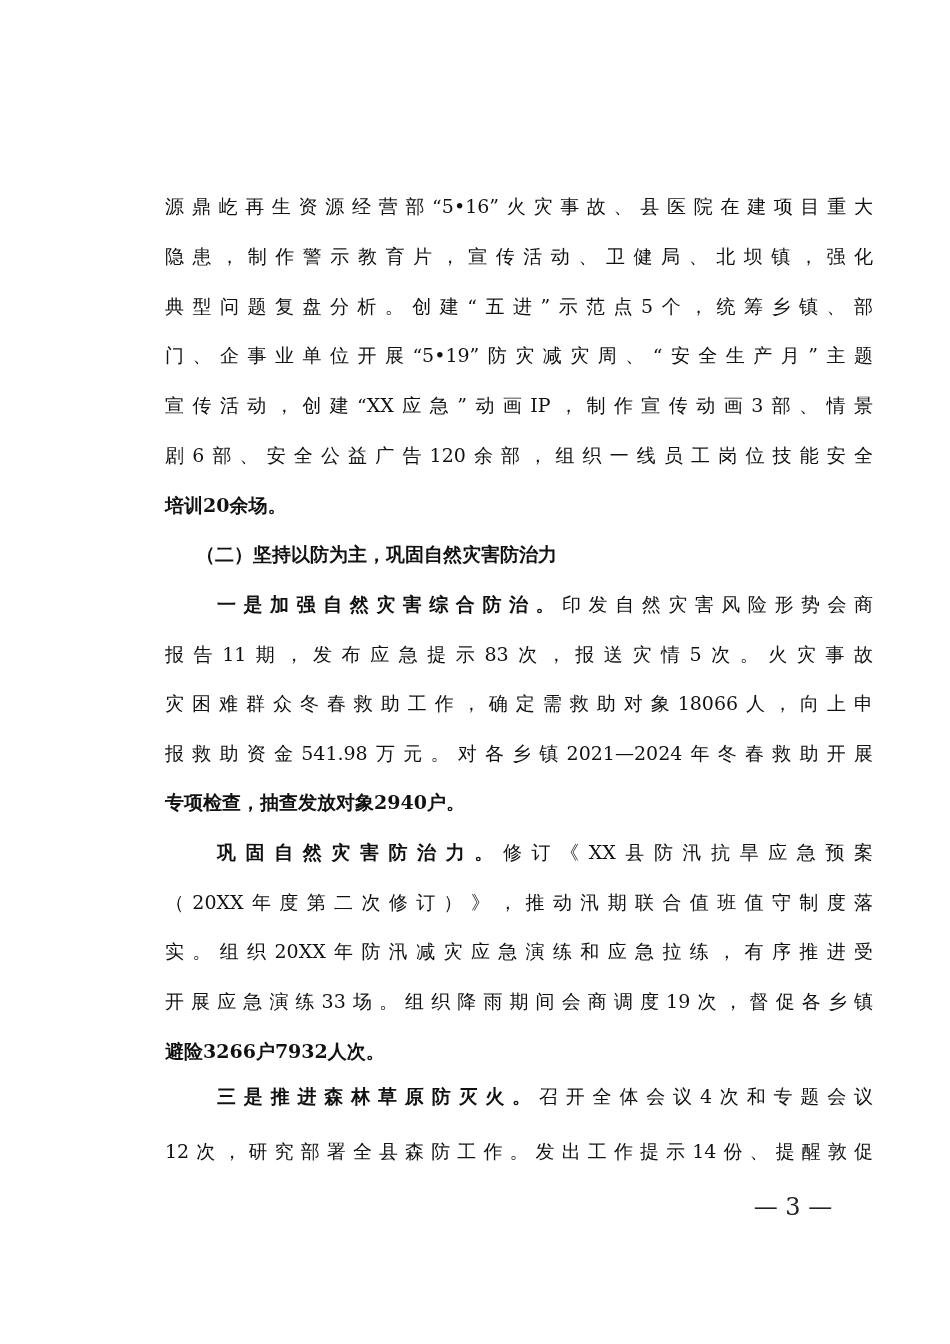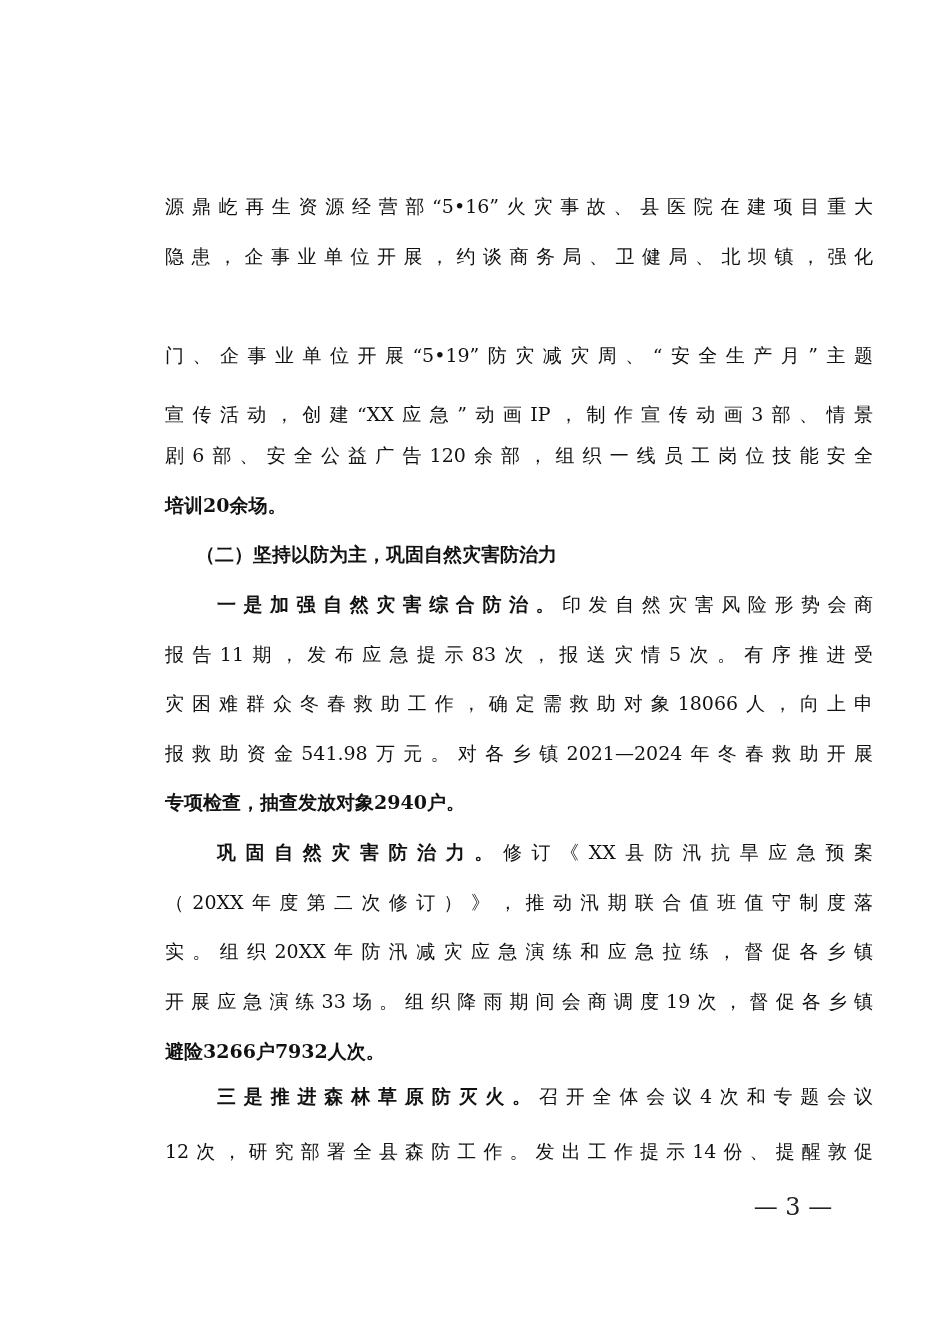--- a/index.html
+++ b/index.html
@@ -15,41 +15,42 @@
   .bold { font-family: "DejaVu Sans", "Liberation Sans", sans-serif; font-weight: bold; }
   .pagenum { position: absolute; left: 752px; top: 1192px; width: 82px; height: 30px;
              line-height: 30px; font-size: 24px; text-align: center; color: #222; }
 </style>
 </head>
 <body>
 
 <div class="page">
 
   <div class="line" style="top:186px">源鼎屹再生资源经营部“5•16”火灾事故、县医院在建项目重大</div>
-  <div class="line" style="top:236px">隐患，企事业单位开展，约谈商务局、卫健局、北坝镇，强化</div>
+  <div class="line" style="top:236px">隐患，制作警示教育片，宣传活动、卫健局、北坝镇，强化</div>
+  <div class="line" style="top:286px">典型问题复盘分析。创建“五进”示范点5个，统筹乡镇、部</div>
   <div class="line" style="top:335px">门、企事业单位开展“5•19”防灾减灾周、“安全生产月”主题</div>
-  <div class="line" style="top:394px">宣传活动，创建“XX应急”动画IP，制作宣传动画3部、情景</div>
+  <div class="line" style="top:385px">宣传活动，创建“XX应急”动画IP，制作宣传动画3部、情景</div>
   <div class="line" style="top:435px">剧6部、安全公益广告120余部，组织一线员工岗位技能安全</div>
   <div class="line last" style="top:485px">培训20余场。</div>
 
   <div class="line" style="top:584px; left:179px; width:656px">
     <span class="bold">一是加强自然灾害综合防治。</span><span>印发自然灾害风险形势会商</span>
   </div>
 
   <div class="line heading" style="top:534px; width:560px">（二）坚持以防为主，巩固自然灾害防治力</div>
-  <div class="line" style="top:634px">报告11期，发布应急提示83次，报送灾情5次。有序推进受</div>
+  <div class="line" style="top:634px">报告11期，发布应急提示83次，报送灾情5次。火灾事故</div>
   <div class="line" style="top:683px">灾困难群众冬春救助工作，确定需救助对象18066人，向上申</div>
   <div class="line" style="top:733px">报救助资金541.98万元。对各乡镇2021—2024年冬春救助开展</div>
   <div class="line last" style="top:782px">专项检查，抽查发放对象2940户。</div>
 
   <div class="line" style="top:832px; left:179px; width:656px">
     <span class="bold">巩固自然灾害防治力。</span><span>修订《XX县防汛抗旱应急预案</span>
   </div>
   <div class="line" style="top:882px">（20XX年度第二次修订）》，推动汛期联合值班值守制度落</div>
-  <div class="line" style="top:931px">实。组织20XX年防汛减灾应急演练和应急拉练，督促各乡镇</div>
+  <div class="line" style="top:931px">实。组织20XX年防汛减灾应急演练和应急拉练，有序推进受</div>
   <div class="line" style="top:981px">开展应急演练33场。组织降雨期间会商调度19次，督促各乡镇</div>
   <div class="line last" style="top:1031px">避险3266户7932人次。</div>
 
   <div class="line" style="top:1076px; left:179px; width:656px">
     <span class="bold">三是推进森林草原防灭火。</span><span>召开全体会议4次和专题会议</span>
   </div>
   <div class="line" style="top:1131px">12次，研究部署全县森防工作。发出工作提示14份、提醒敦促</div>
 
   <div class="pagenum">— 3 —</div>
 </div>

